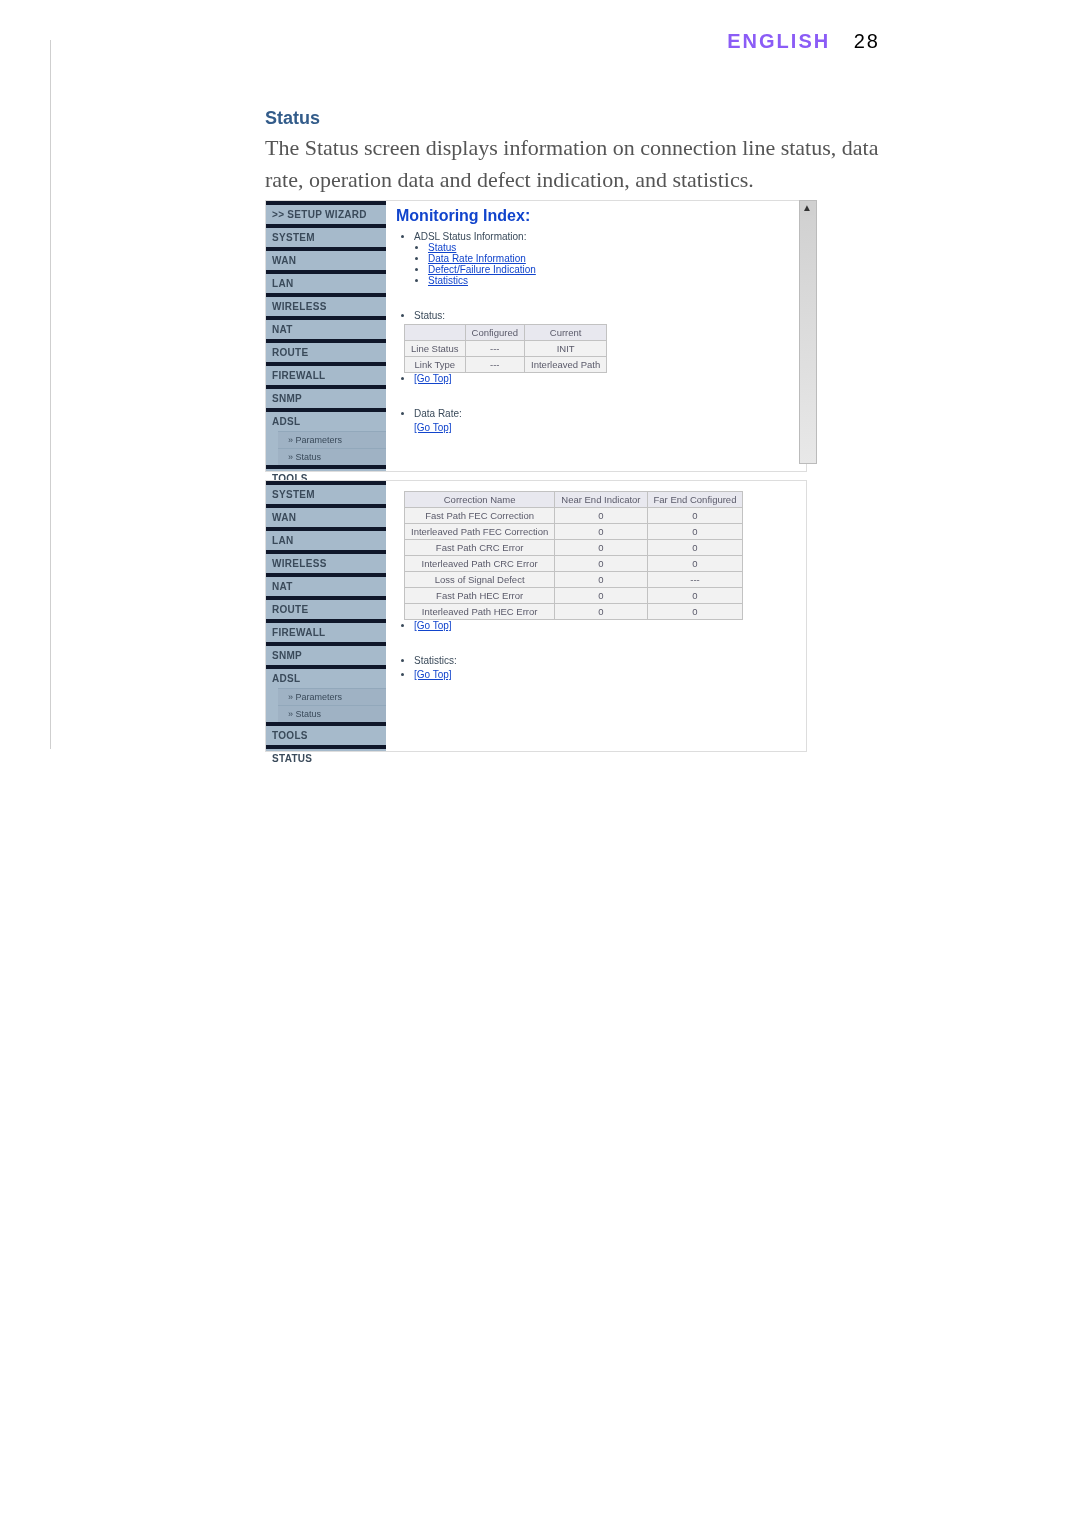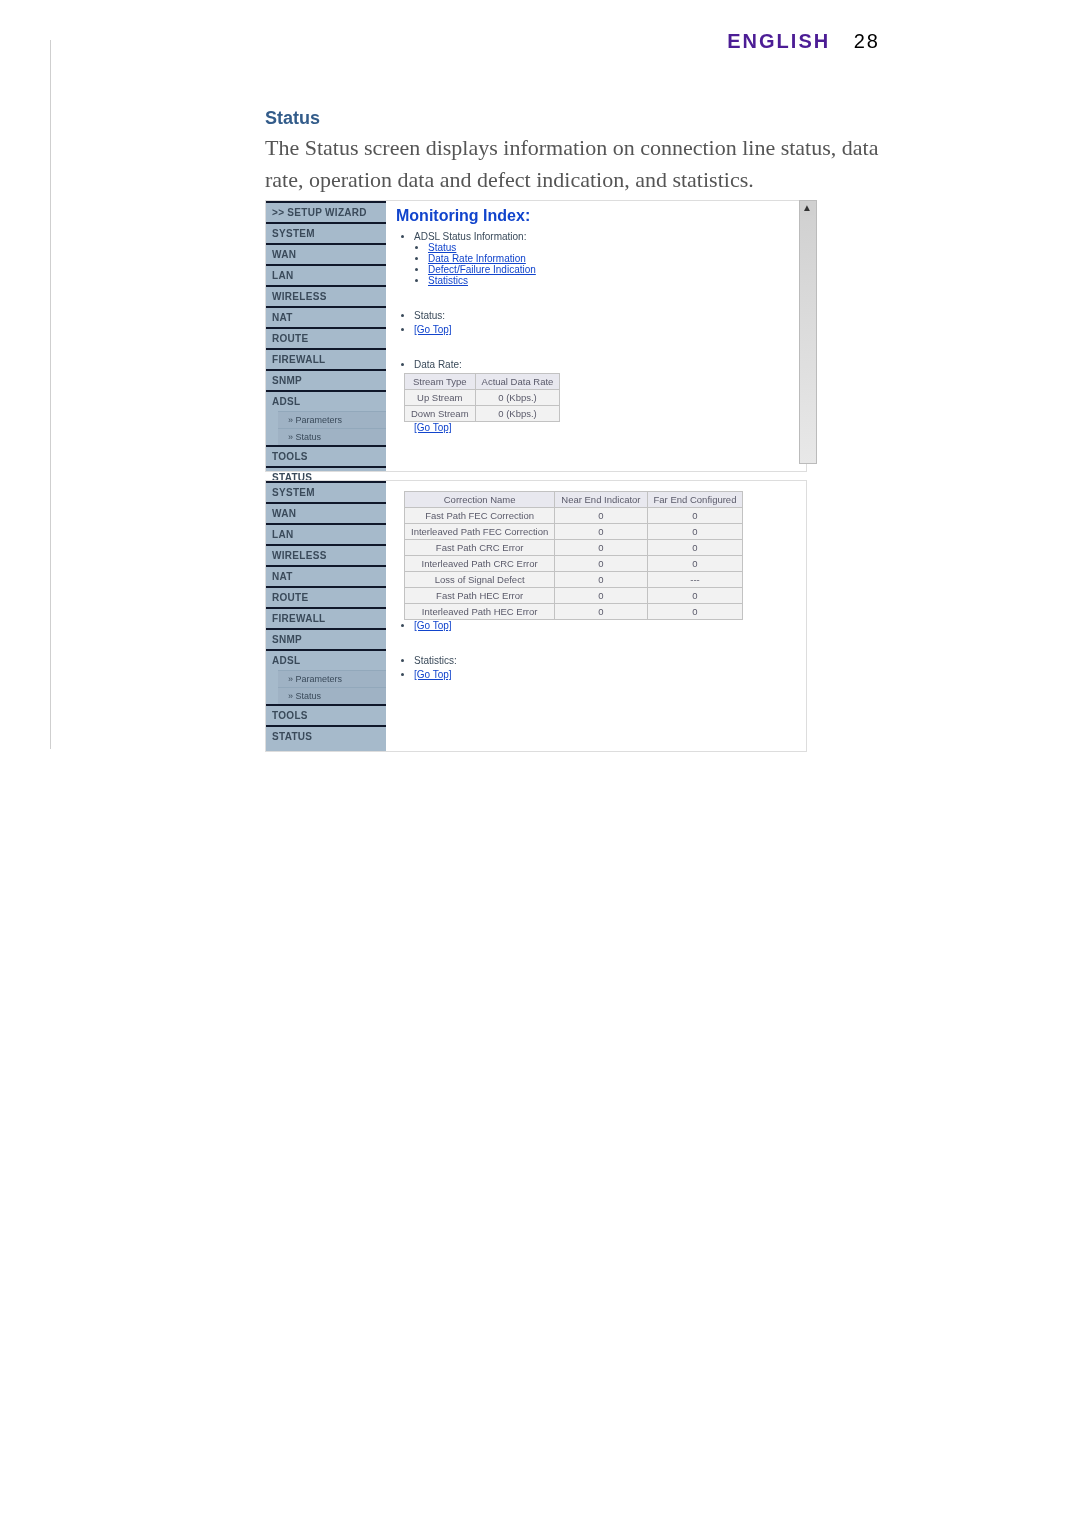--- a/index.html
+++ b/index.html
@@ -26,21 +26,21 @@
   }
   .header-line {
     position: absolute;
     top: 30px;
     right: 200px;
     font-family: Verdana, Arial, sans-serif;
     font-size: 20px;
     letter-spacing: 2px;
   }
   .header-line .lang {
-    color: #4c1d95;
+    color: #8b5cf6;
     font-weight: bold;
   }
   .header-line .pagenum {
     color: #000000;
     margin-left: 16px;
   }
   .section-title {
     position: absolute;
     top: 108px;
     left: 265px;
@@ -104,21 +104,21 @@
     top: 0;
     width: 120px;
     height: 100%;
     background: #a6bacb;
     font-family: Verdana, Arial, sans-serif;
     font-size: 10px;
     color: #3a4a5a;
   }
   .sidebar .item {
     padding: 4px 6px;
-    border-top: 2px solid #0f172a;
+    border-top: 4px solid #0f172a;
     font-weight: bold;
     letter-spacing: 0.3px;
   }
   .sidebar .sub {
     padding: 3px 6px 3px 10px;
     border-top: 1px solid #92a8bb;
     font-weight: normal;
     font-size: 9px;
     color: #3a4a5a;
     background: #9fb2c4;
@@ -202,43 +202,46 @@
             <li><a href="#">Data Rate Information</a></li>
             <li><a href="#">Defect/Failure Indication</a></li>
             <li><a href="#">Statistics</a></li>
           </ul>
         </li>
       </ul>
 
       <ul>
           <li class="sec-label">Status:</li>
         </ul>
-      <ul>
-          <li><a href="#">[Go Top]</a></li>
-        </ul>
-
-      <ul>
-          <li class="sec-label">Data Rate:</li>
-        </ul>
       <table class="data">
         <tbody>
             <tr>
-          <th>Stream Type</th>
-          <th>Actual Data Rate</th>
+          <th></th>
+          <th>Configured</th>
+          <th>Current</th>
         </tr>
         <tr>
-          <td>Up Stream</td>
-          <td>0 (Kbps.)</td>
+          <td>Line Status</td>
+          <td>---</td>
+          <td>INIT</td>
         </tr>
         <tr>
-          <td>Down Stream</td>
-          <td>0 (Kbps.)</td>
+          <td>Link Type</td>
+          <td>---</td>
+          <td>Interleaved Path</td>
         </tr>
       </tbody>
         </table>
+      <ul>
+          <li><a href="#">[Go Top]</a></li>
+        </ul>
+
+      <ul>
+          <li class="sec-label">Data Rate:</li>
+        </ul>
       <div style="padding-left:18px;"><a href="#">[Go Top]</a></div>
     </div>
   </div>
   <div class="scroll-affordance">
     <div class="scroll-btn">▲</div>
   </div>
 
   <div class="panel2">
     <div class="sidebar">
       <div class="item">SYSTEM</div>

